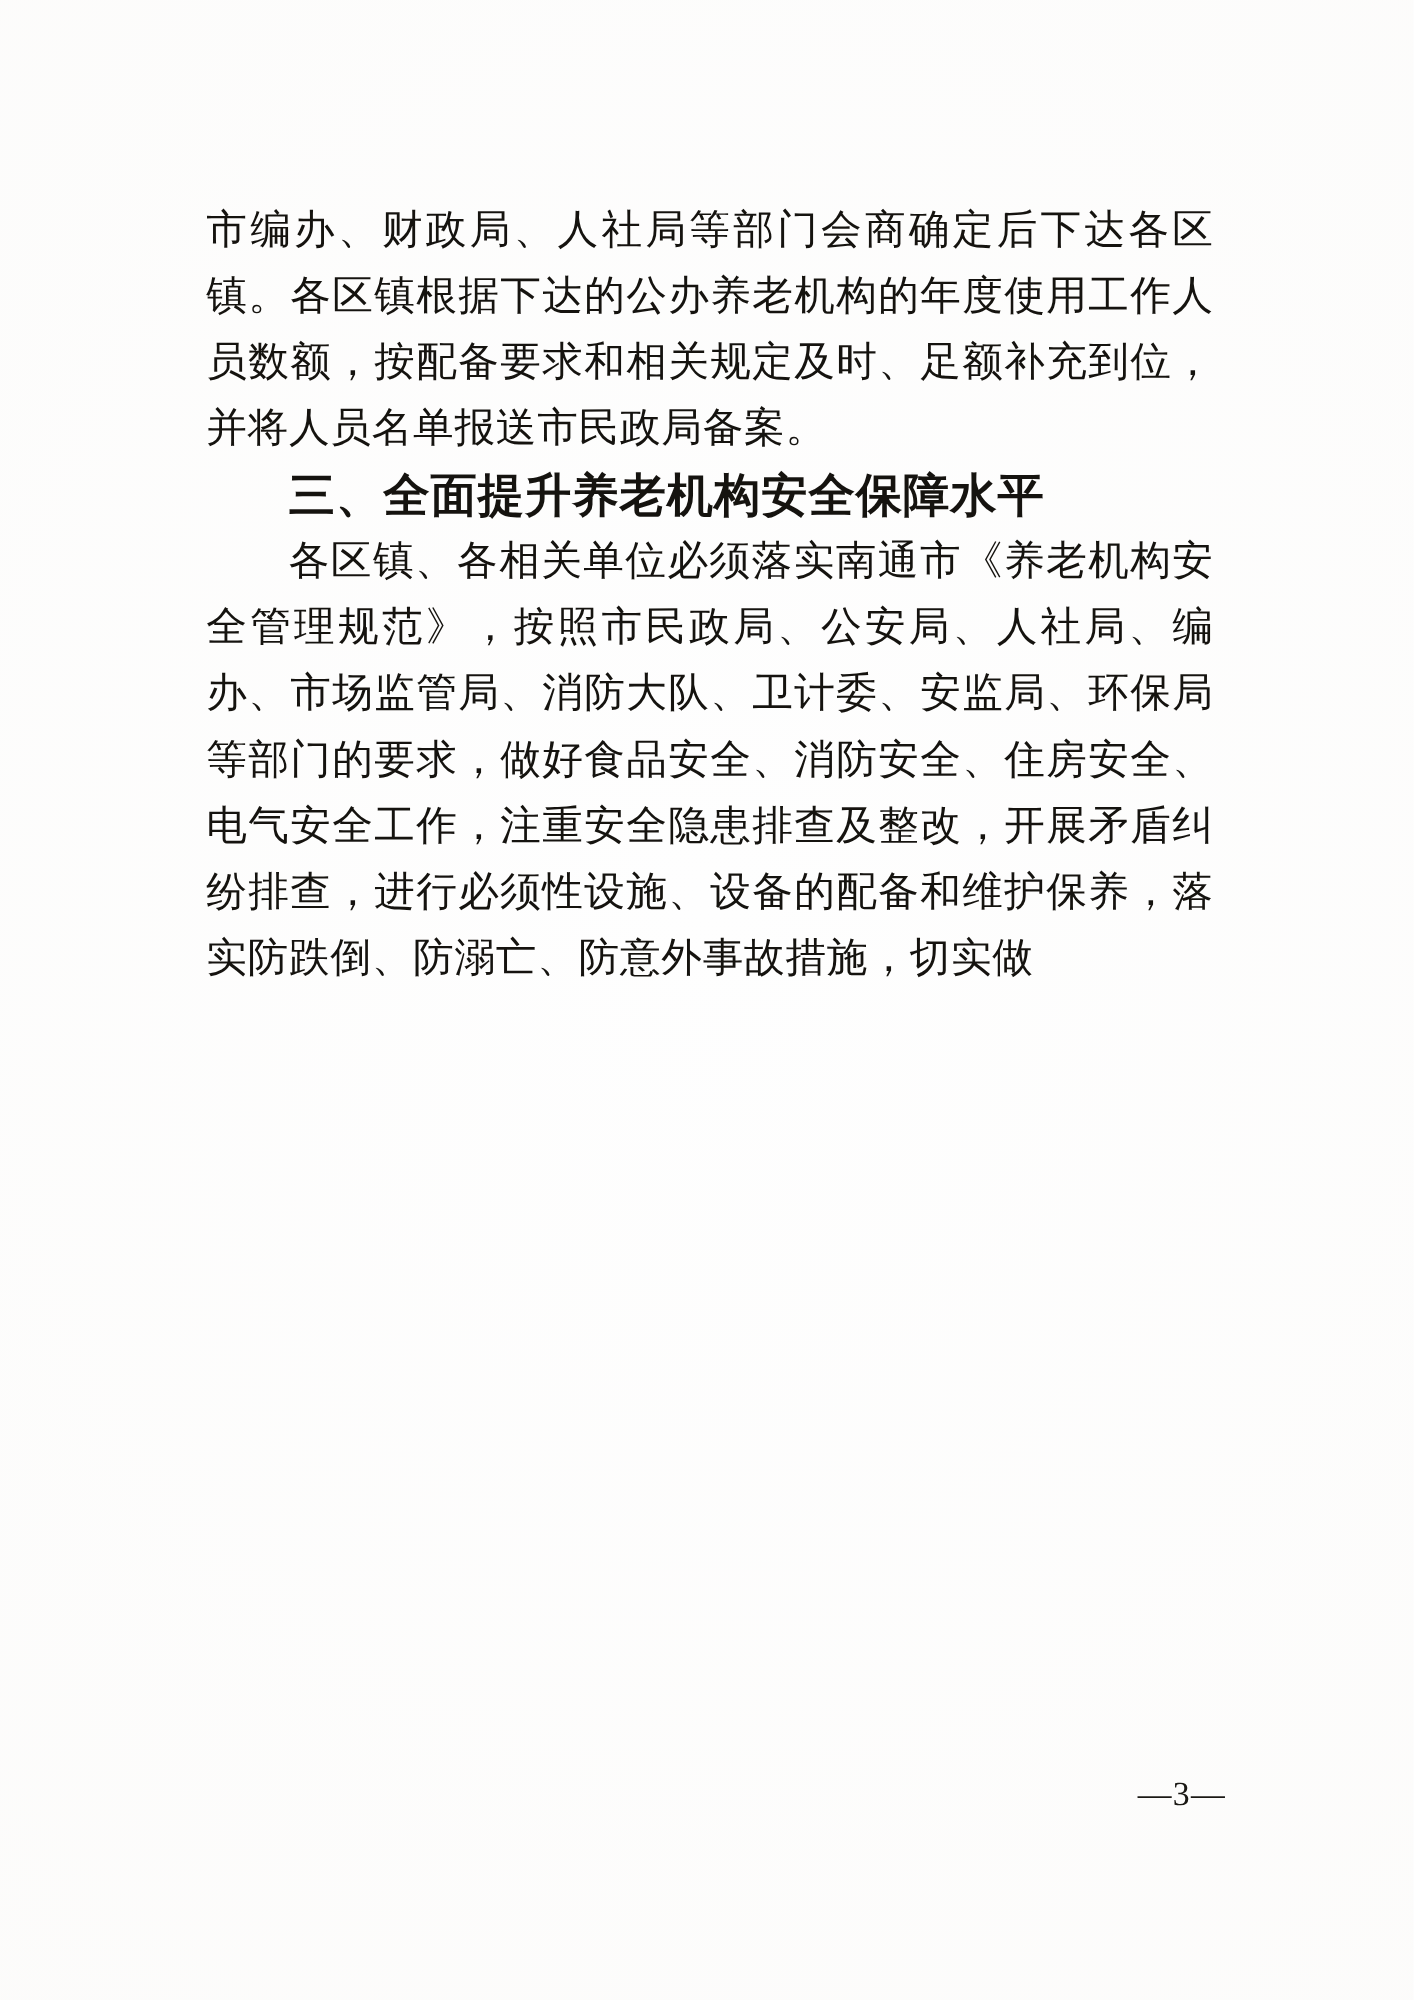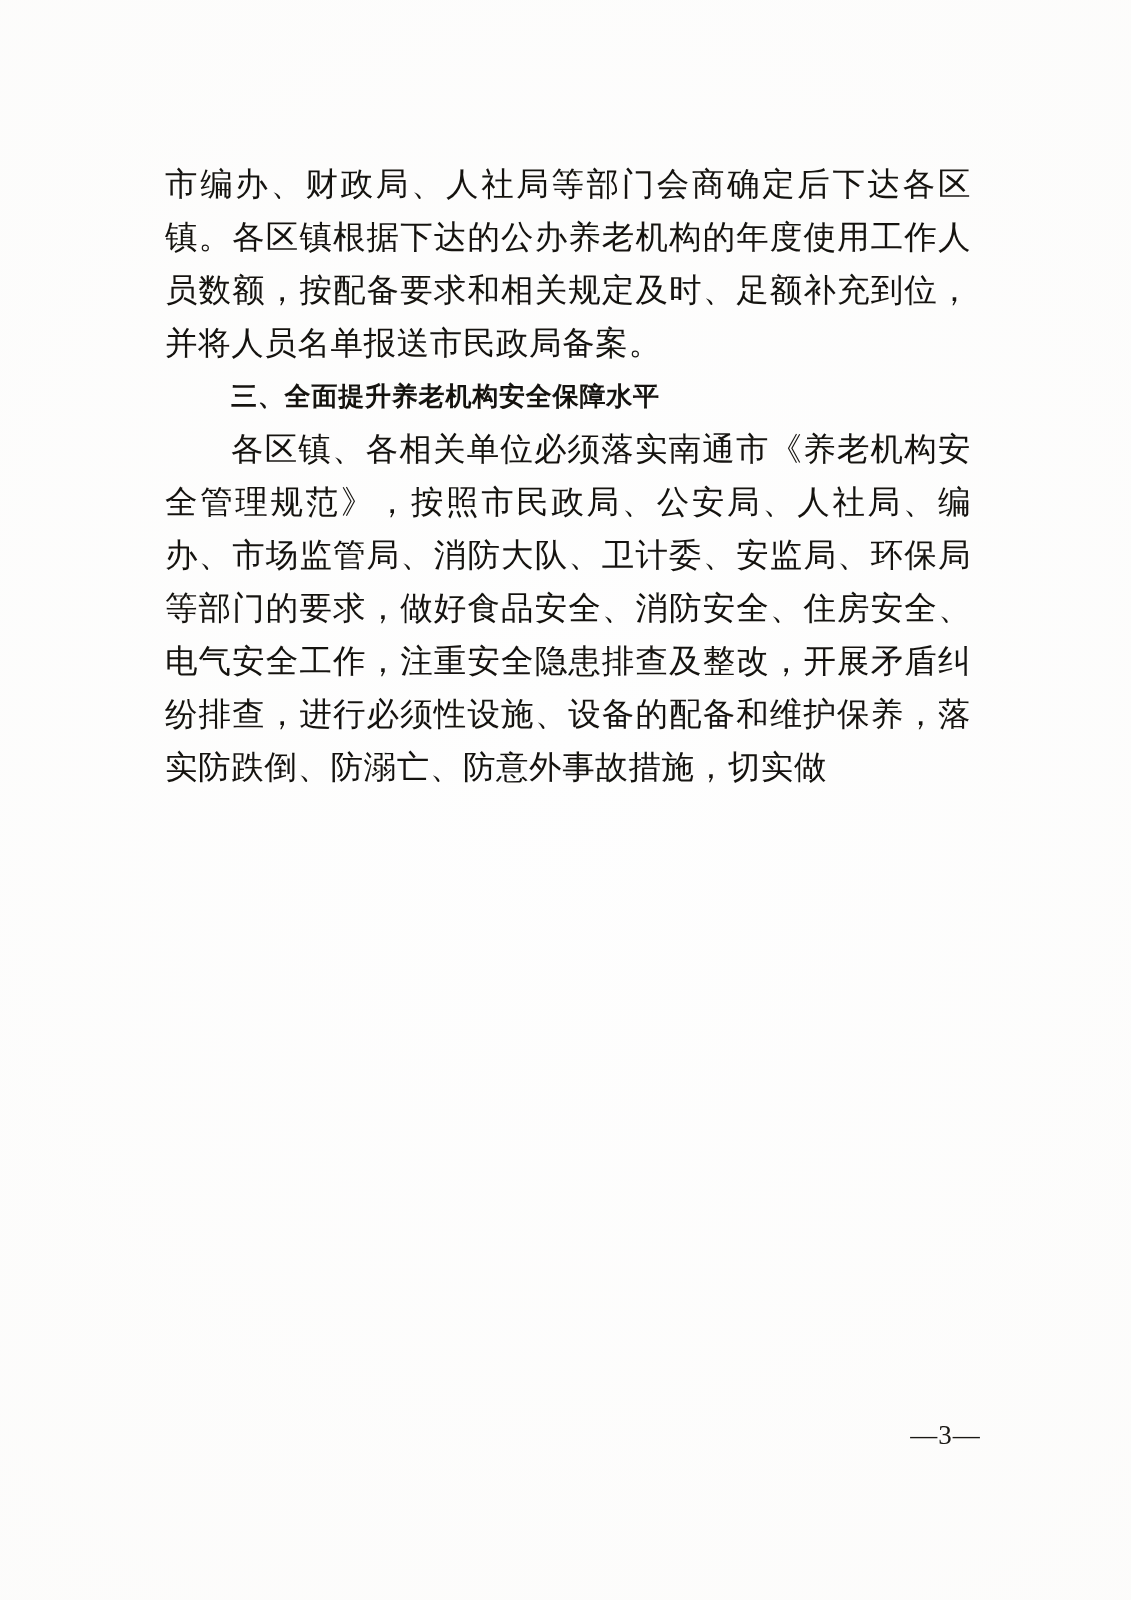--- a/index.html
+++ b/index.html
@@ -49,21 +49,21 @@
     -webkit-font-smoothing: antialiased;
   }
   p.indent {
     text-indent: 66px;
   }
   p.heading {
     font-weight: bold;
     text-indent: 66px;
     letter-spacing: 0.8px;
     font-family: "DejaVu Sans", "Liberation Sans", sans-serif;
-    font-size: 26px;
+    font-size: 37px;
     text-align: left;
   }
   .page-number {
     position: absolute;
     left: 0;
     right: 0;
     top: 1420px;
     text-align: center;
     font-size: 27px;
     color: #1a1814;

